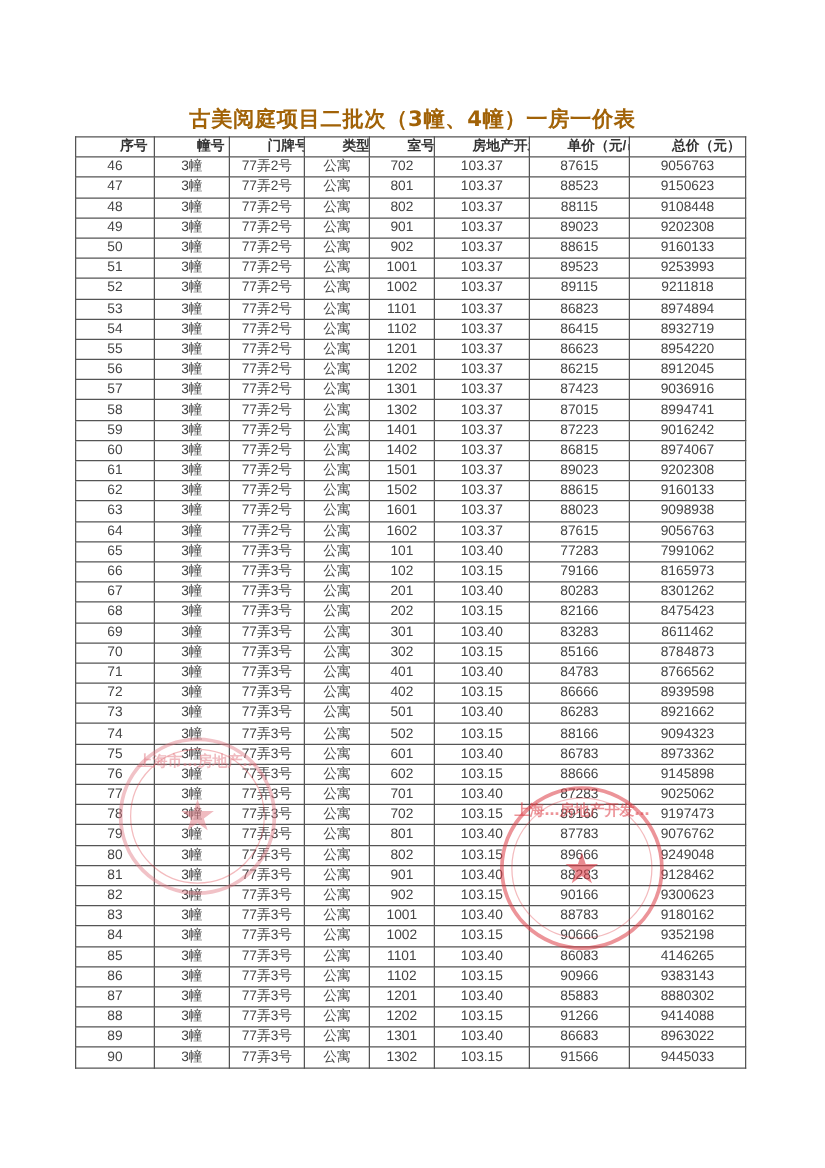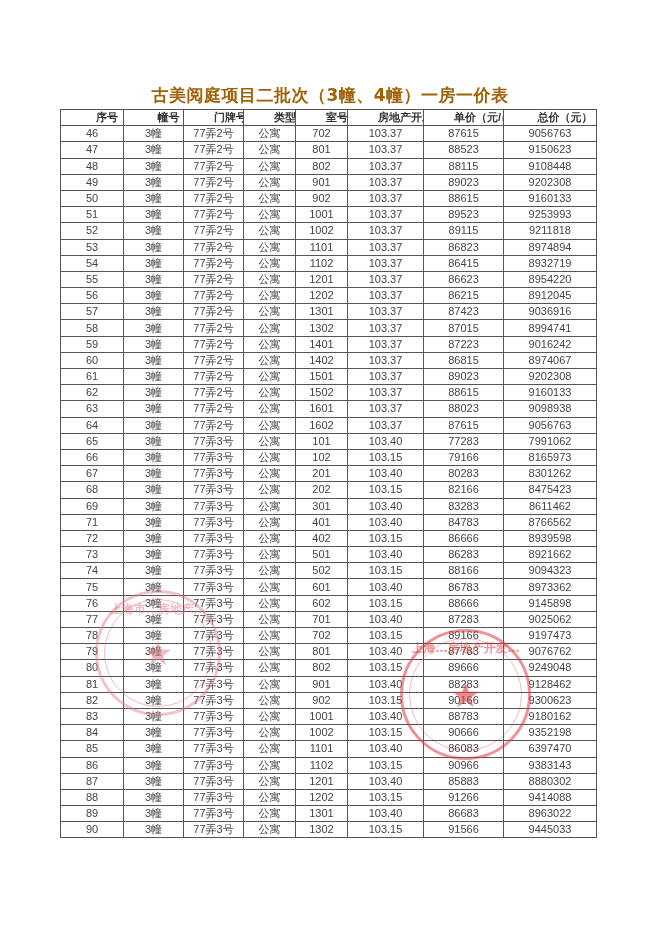--- a/index.html
+++ b/index.html
@@ -305,20 +305,30 @@
         <td>69</td>
         <td>3幢</td>
         <td>77弄3号</td>
         <td>公寓</td>
         <td>301</td>
         <td>103.40</td>
         <td>83283</td>
         <td>8611462</td>
       </tr>
       <tr>
+        <td>70</td>
+        <td>3幢</td>
+        <td>77弄3号</td>
+        <td>公寓</td>
+        <td>302</td>
+        <td>103.15</td>
+        <td>85166</td>
+        <td>8784873</td>
+      </tr>
+      <tr>
         <td>71</td>
         <td>3幢</td>
         <td>77弄3号</td>
         <td>公寓</td>
         <td>401</td>
         <td>103.40</td>
         <td>84783</td>
         <td>8766562</td>
       </tr>
       <tr>
@@ -452,21 +462,21 @@
         <td>9352198</td>
       </tr>
       <tr>
         <td>85</td>
         <td>3幢</td>
         <td>77弄3号</td>
         <td>公寓</td>
         <td>1101</td>
         <td>103.40</td>
         <td>86083</td>
-        <td>6397470</td>
+        <td>4146265</td>
       </tr>
       <tr>
         <td>86</td>
         <td>3幢</td>
         <td>77弄3号</td>
         <td>公寓</td>
         <td>1102</td>
         <td>103.15</td>
         <td>90966</td>
         <td>9383143</td>

